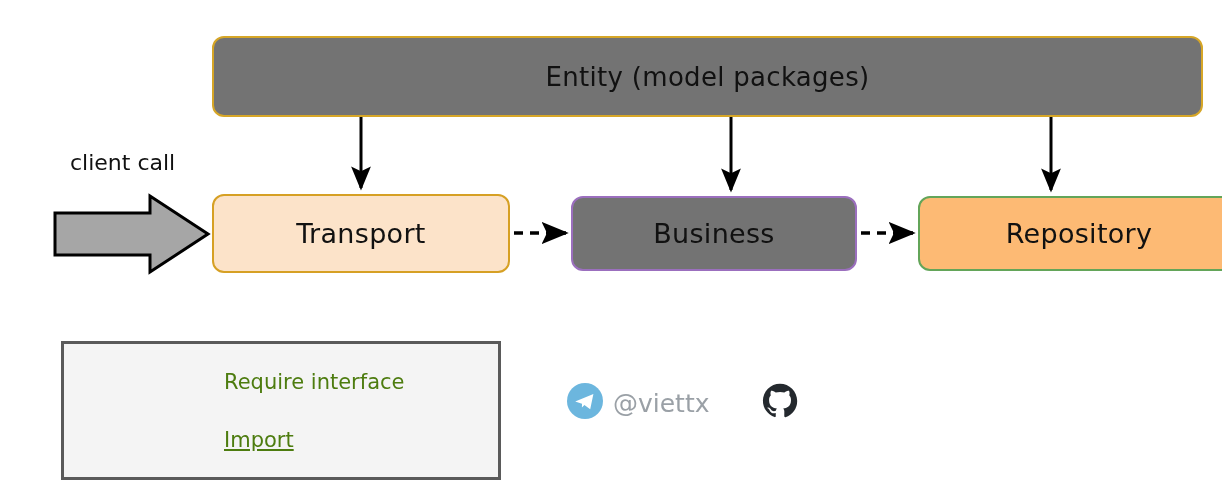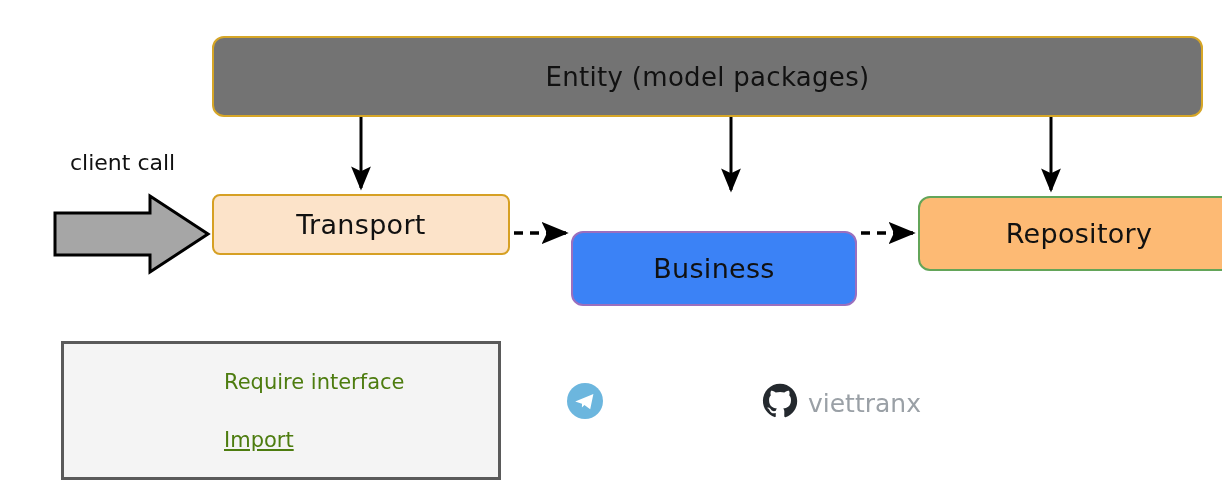--- a/index.html
+++ b/index.html
@@ -41,33 +41,31 @@
     height: 81px;
     background: #737373;
     border-color: #D6A627;
     font-size: 26px;
     margin-top: 16px;
   }
   #transport-node {
     left: 212px;
     top: 194px;
     width: 298px;
-    height: 61px;
+    height: 79px;
     background: #FCE3C9;
     border-color: #D6A024;
-    border-radius: 8px;
   }
   #business-node {
     left: 571px;
     top: 196px;
     width: 286px;
     height: 75px;
-    background: #3b82f6;
+    background: #737373;
     border-color: #9B6FBE;
-    margin-top: 35px;
   }
   #repository-node {
     left: 918px;
     top: 196px;
     width: 322px;
     height: 75px;
     background: #fdba74;
     border-color: #63A559;
   }
   #client-call-label {
@@ -167,28 +165,28 @@
 <div class="legend-label" id="legend-label-1">Import</div>
 
 <div class="social" id="social-telegram">
   <span class="social-icon">
     <svg width="36" height="36" viewBox="0 0 36 36" xmlns="http://www.w3.org/2000/svg">
       <circle cx="18" cy="18" r="18" fill="#6CB6DE"></circle>
       <path d="M8.2 18.4 L26.4 11.1 L23.2 26.2 L17.4 21.9 L14.9 24.6 L15.0 20.8 Z" fill="#ffffff"></path>
       <path d="M14.9 24.6 L15.0 20.8 L23.6 13.6 L15.0 20.8 Z" fill="#DCEDF6"></path>
     </svg>
   </span>
+  <span class="social-handle">@viettx</span>
 </div>
 
 <div class="social" id="social-github">
   <span class="social-icon">
     <svg width="36" height="36" viewBox="0 0 24 24" xmlns="http://www.w3.org/2000/svg">
       <path fill="#24292E" d="M12 .5C5.7.5.6 5.6.6 11.9c0 5.05 3.27 9.33 7.81 10.84.57.1.78-.25.78-.55
         0-.27-.01-1.17-.02-2.12-3.18.69-3.85-1.35-3.85-1.35-.52-1.33-1.27-1.68-1.27-1.68-1.04-.71.08-.7.08-.7
         1.15.08 1.75 1.18 1.75 1.18 1.02 1.75 2.68 1.25 3.33.95.1-.74.4-1.25.72-1.54-2.54-.29-5.21-1.27-5.21-5.66
         0-1.25.45-2.27 1.18-3.07-.12-.29-.51-1.46.11-3.04 0 0 .96-.31 3.15 1.17a10.9 10.9 0 0 1 2.87-.39c.97 0
         1.95.13 2.87.39 2.18-1.48 3.14-1.17 3.14-1.17.63 1.58.23 2.75.11 3.04.74.8 1.18 1.82 1.18 3.07 0
         4.4-2.68 5.36-5.23 5.65.41.36.78 1.06.78 2.14 0 1.55-.01 2.79-.01 3.17 0 .31.2.66.79.55a11.35 11.35 0
         0 0 7.8-10.84C23.4 5.6 18.3.5 12 .5z"></path>
     </svg>
   </span>
-  <span class="social-handle">viettranx</span>
 </div>
 
 </body></html>

